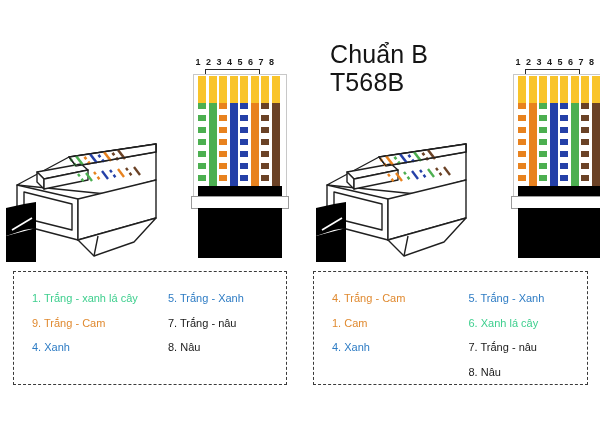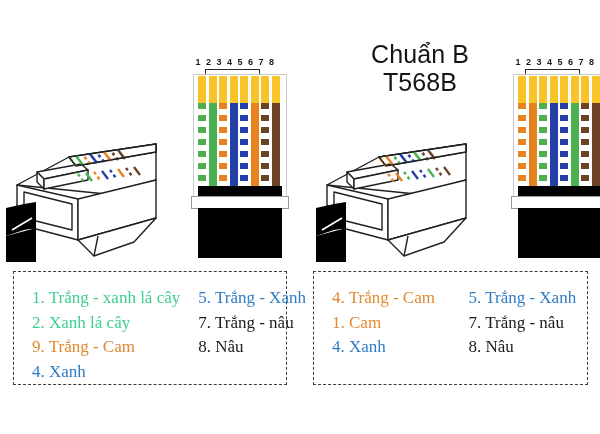--- a/index.html
+++ b/index.html
@@ -10,21 +10,20 @@
     position:relative;
     overflow:hidden;
     -webkit-font-smoothing:antialiased;
   }
   .stage{position:absolute;left:0;top:0;width:600px;height:434px;}
 
   
   .title{
     position:absolute;
     left:330px;top:40px;width:180px;
-    text-align:center;
     font-size:25px;
     line-height:28px;
     color:#151515;
     font-family:"Liberation Sans", sans-serif;
     letter-spacing:0.1px;
   }
   .title div{white-space:nowrap;}
 
   
   .plug{position:absolute;width:190px;height:130px;}
@@ -86,24 +85,24 @@
   .legend .cols{
     position:absolute;left:0;top:0;right:0;bottom:0;
     display:flex;
   }
   .legend .col{
     flex:1;
     padding:14px 0 0 18px;
     box-sizing:border-box;
   }
   .legend .row{
-    font-size:17px;
+    font-size:11px;
     line-height:24.5px;
     white-space:nowrap;
-    font-family:Liberation Serif, serif;
+    font-family:Liberation Sans, sans-serif;
   }
   .c-green{color:#3ECF8E;}
   .c-orange{color:#E08A30;}
   .c-blue{color:#2E7CC4;}
   .c-dark{color:#1b1b1b;}
 </style>
 </head>
 <body>
 
 <div class="stage">
@@ -347,40 +346,40 @@
       </div>
     <div class="jacket"></div>
     <div class="clipband"></div>
     <div class="cable"></div>
   </div>
 
   <div class="legend" style="left:13px;top:271px;width:274px;height:114px;">
     <div class="cols">
       <div class="col" id="legA1">
           <div class="row c-green">1. Trắng - xanh lá cây</div>
-          <div class="row c-green">2. Xanh lá cây</div>
           <div class="row c-orange">9. Trắng - Cam</div>
           <div class="row c-blue">4. Xanh</div>
         </div>
       <div class="col" id="legA2">
           <div class="row c-blue">5. Trắng - Xanh</div>
           <div class="row c-dark">7. Trắng - nâu</div>
           <div class="row c-dark">8. Nâu</div>
         </div>
     </div>
   </div>
 
   <div class="legend" style="left:313px;top:271px;width:275px;height:114px;">
     <div class="cols">
       <div class="col" id="legB1">
           <div class="row c-orange">4. Trắng - Cam</div>
           <div class="row c-orange">1. Cam</div>
           <div class="row c-blue">4. Xanh</div>
         </div>
       <div class="col" id="legB2">
           <div class="row c-blue">5. Trắng - Xanh</div>
+          <div class="row c-green">6. Xanh lá cây</div>
           <div class="row c-dark">7. Trắng - nâu</div>
           <div class="row c-dark">8. Nâu</div>
         </div>
     </div>
   </div>
 
 </div>
 
 </body></html>

